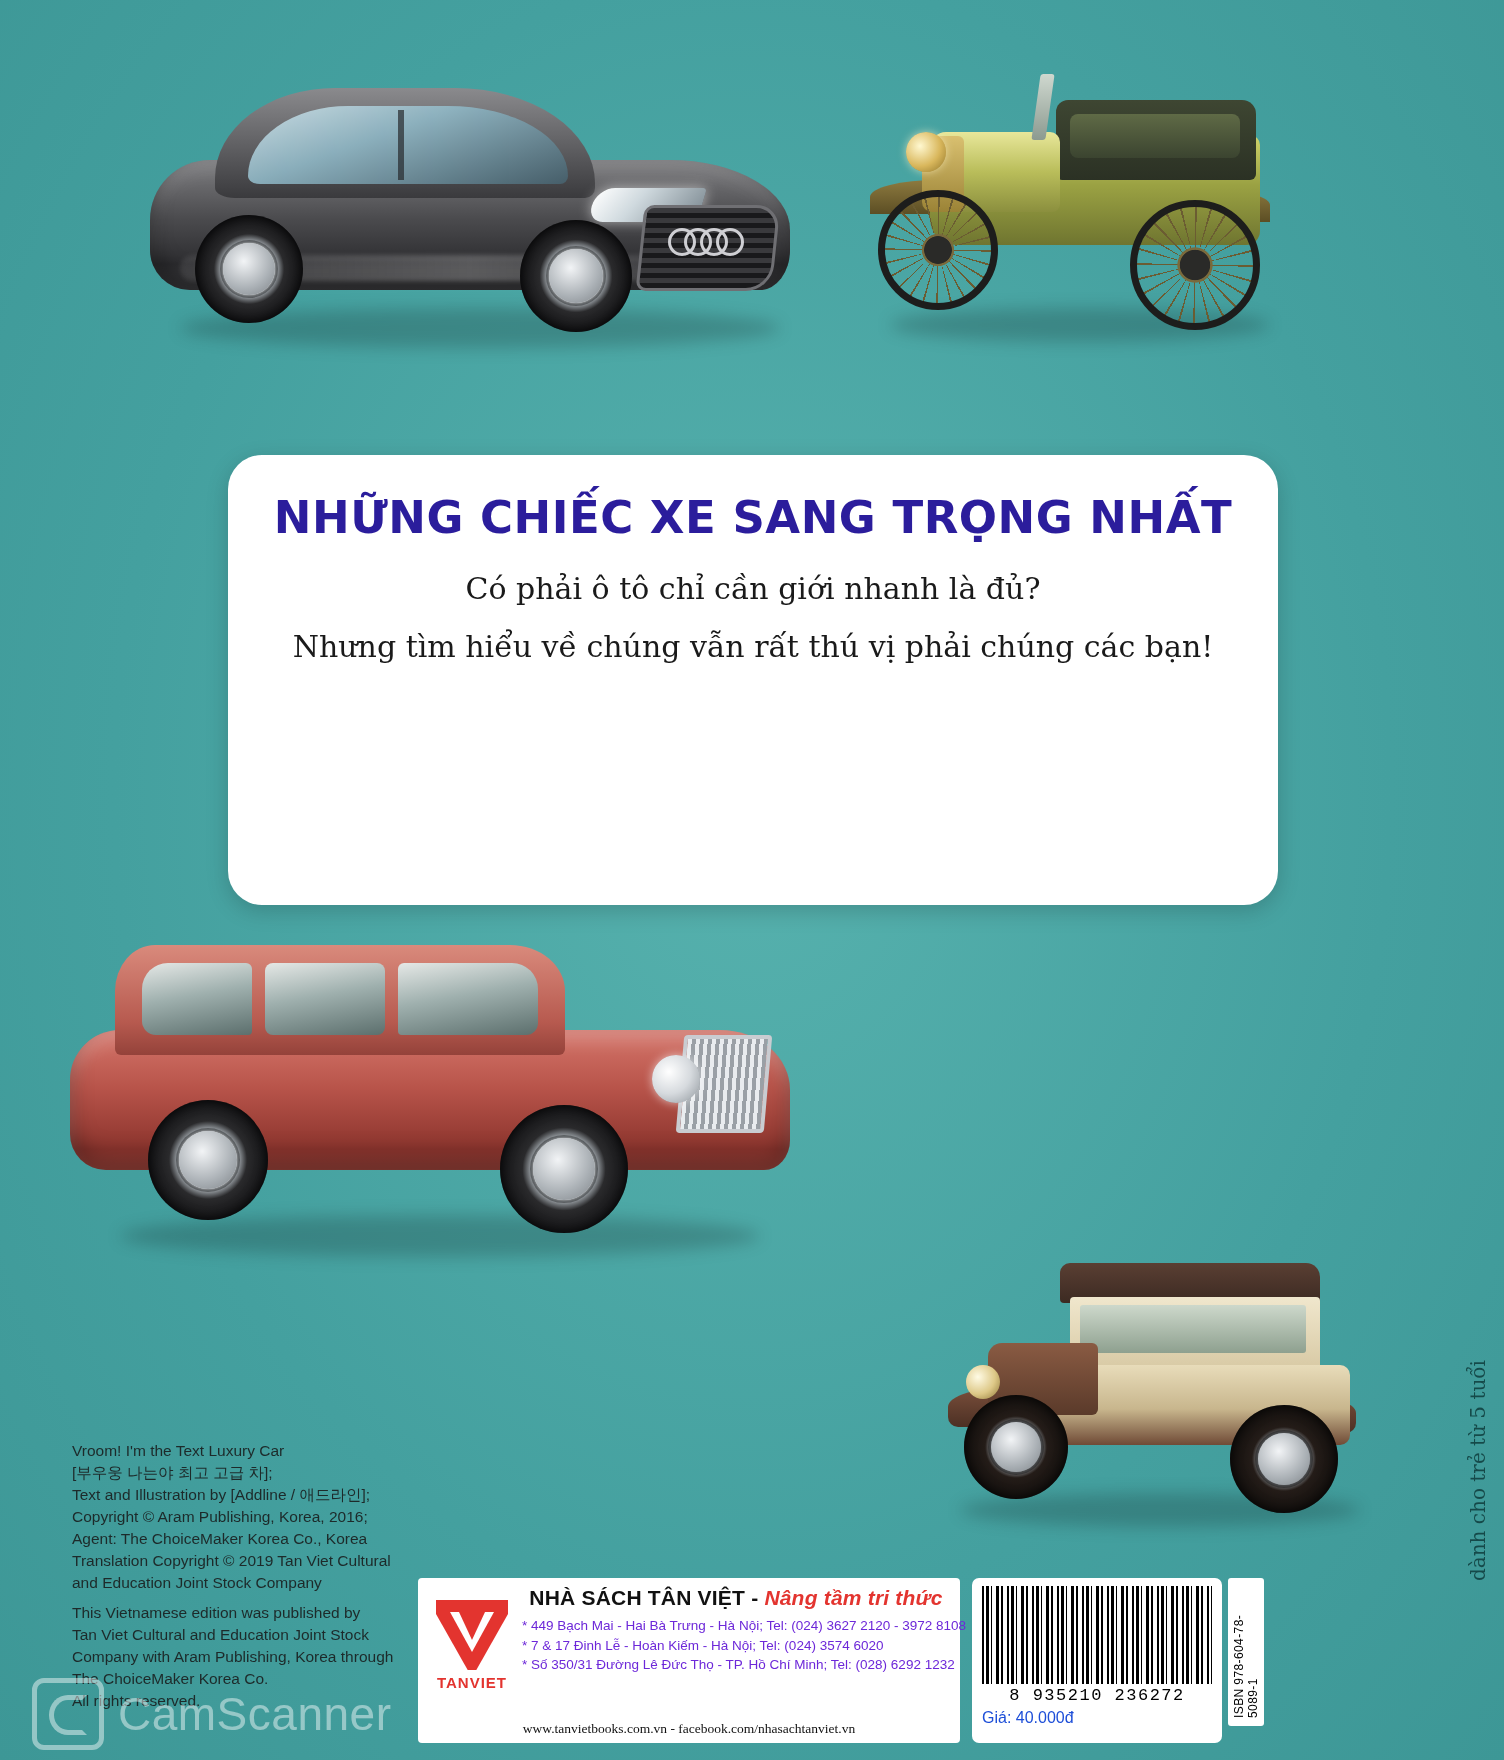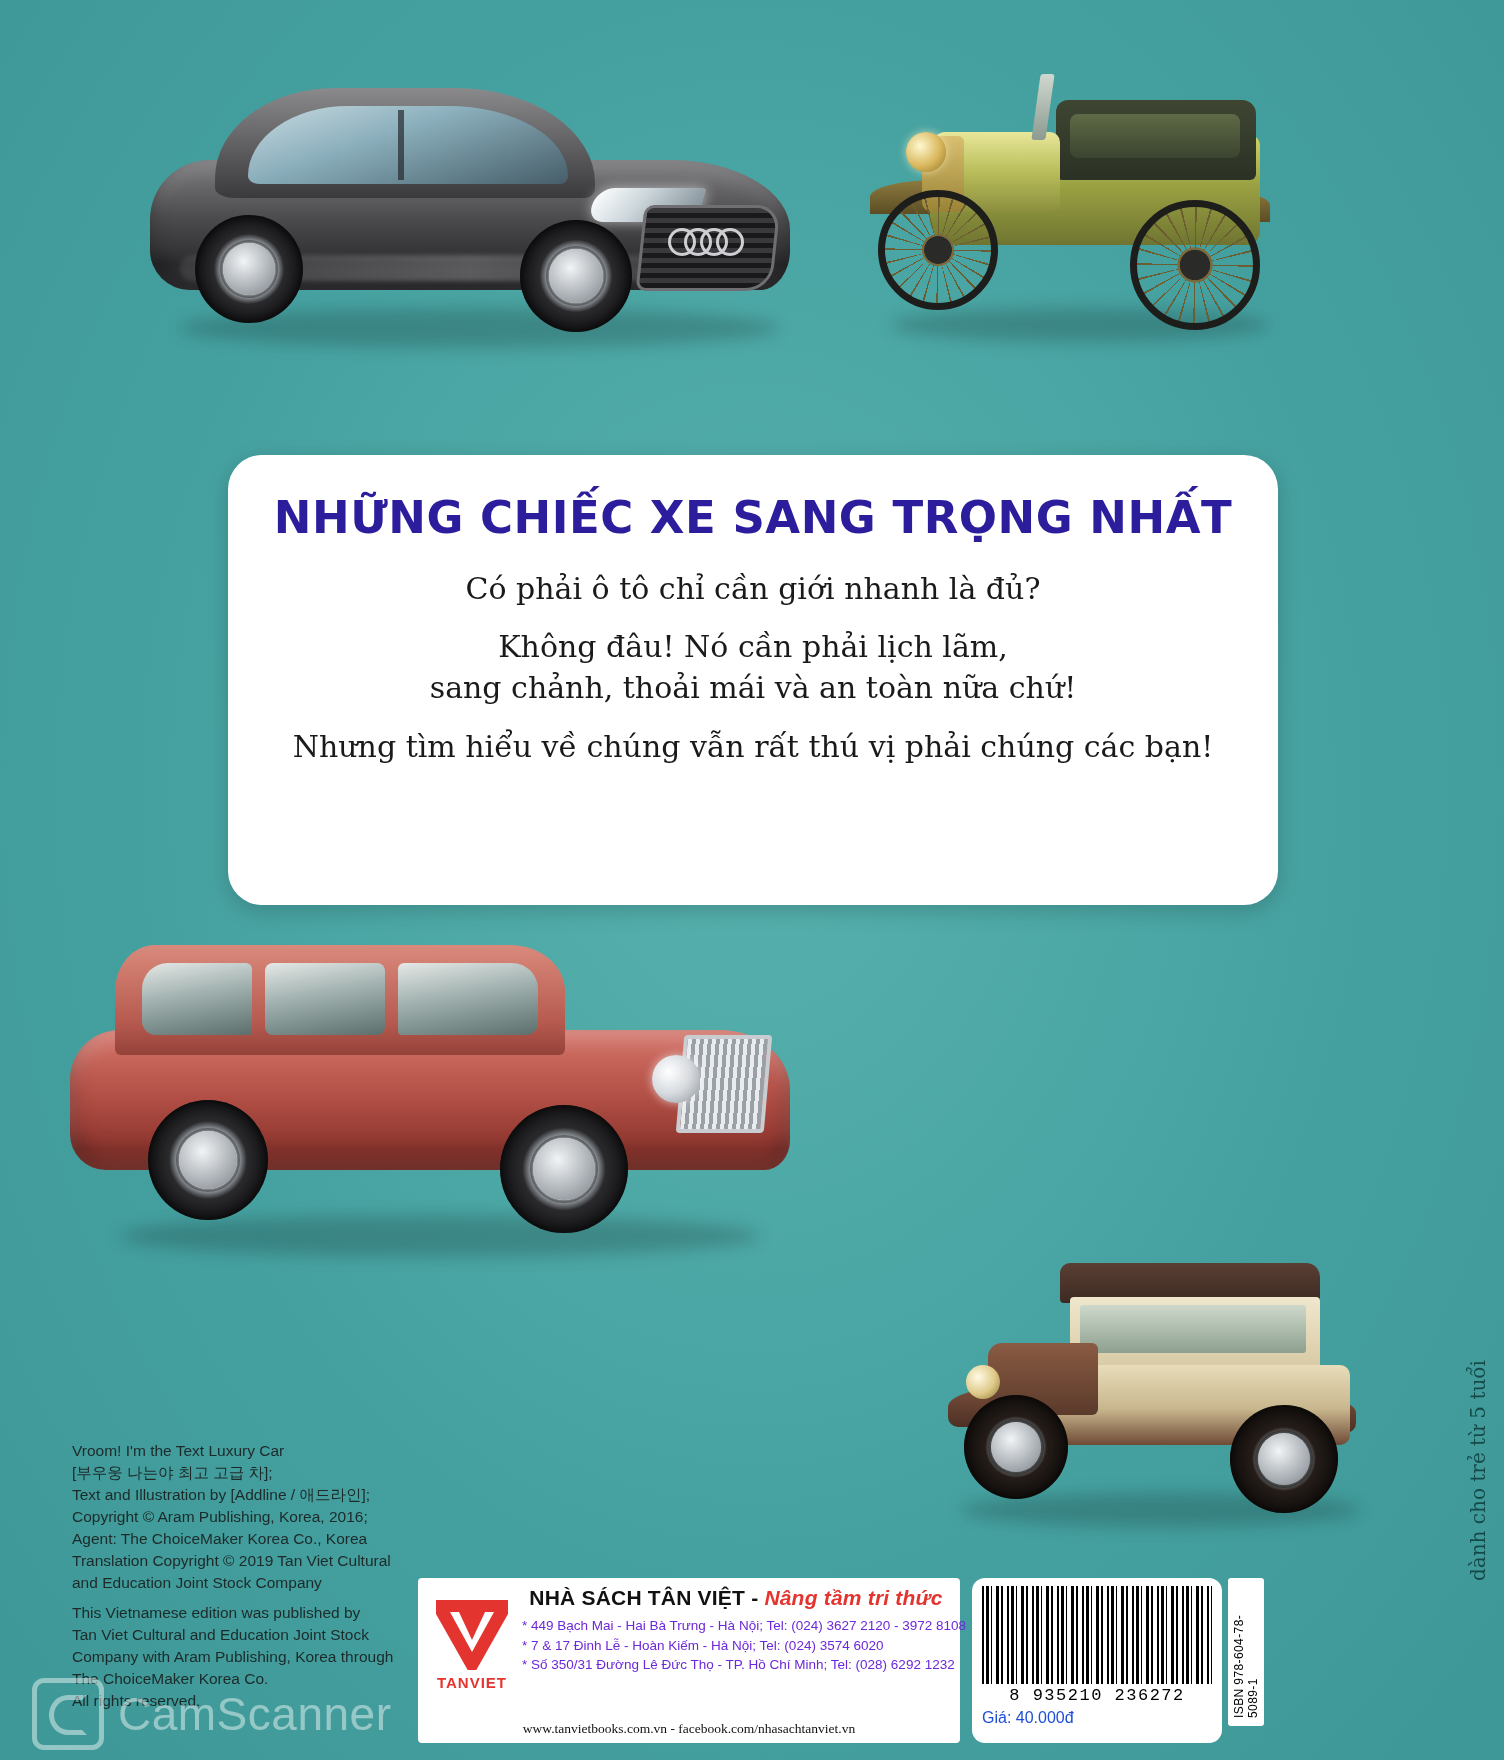--- a/index.html
+++ b/index.html
@@ -353,21 +353,21 @@
     font-size: 13.5px; color: #6d28d9; line-height: 1.45; white-space: nowrap;
   }
   #publisher-web {
     position: absolute; left: 10px; right: 10px; bottom: 6px;
     text-align: center; font-size: 13.5px; color: #111; font-family: Liberation Serif, serif;
   }
 
   
   #barcode-block {
     position: absolute; left: 972px; top: 1578px; width: 250px; height: 165px;
-    background: #ffffff; border-radius: 13px;
+    background: #ffffff; border-radius: 7px;
     padding: 8px 10px 6px; box-sizing: border-box;
   }
   #barcode-bars {
     height: 98px;
     background:
       repeating-linear-gradient(90deg,
         #000 0 2px, #fff 2px 4px, #000 4px 7px, #fff 7px 9px,
         #000 9px 10px, #fff 10px 14px, #000 14px 17px, #fff 17px 19px,
         #000 19px 21px, #fff 21px 25px);
   }
@@ -451,21 +451,20 @@
     <div class="vin-rad"></div>
     <div class="vin-windshield"></div>
     <div class="vin-lamp" style="left:46px; top:92px;"></div>
     <div class="spoke-wheel v1"></div>
     <div class="spoke-wheel v2"></div>
   </div>
 
   <div id="text-panel">
     <div id="panel-title">NHỮNG CHIẾC XE SANG TRỌNG NHẤT</div>
     <p class="panel-para">Có phải ô tô chỉ cần giới nhanh là đủ?</p>
-    <p class="panel-para">Không đâu! Nó cần phải lịch lãm,<br>sang chảnh, thoải mái và an toàn nữa chứ!</p>
     <p class="panel-para">Nhưng tìm hiểu về chúng vẫn rất thú vị phải chúng các bạn!</p>
   </div>
 
   <div class="car" id="car-rolls-red">
     <div class="shadow-el" style="left:60px; top:300px; width:640px; height:42px;"></div>
     <div class="rolls-body"></div>
     <div class="rolls-roof"></div>
     <div class="rolls-glass g1"></div>
     <div class="rolls-glass g2"></div>
     <div class="rolls-glass g3"></div>

